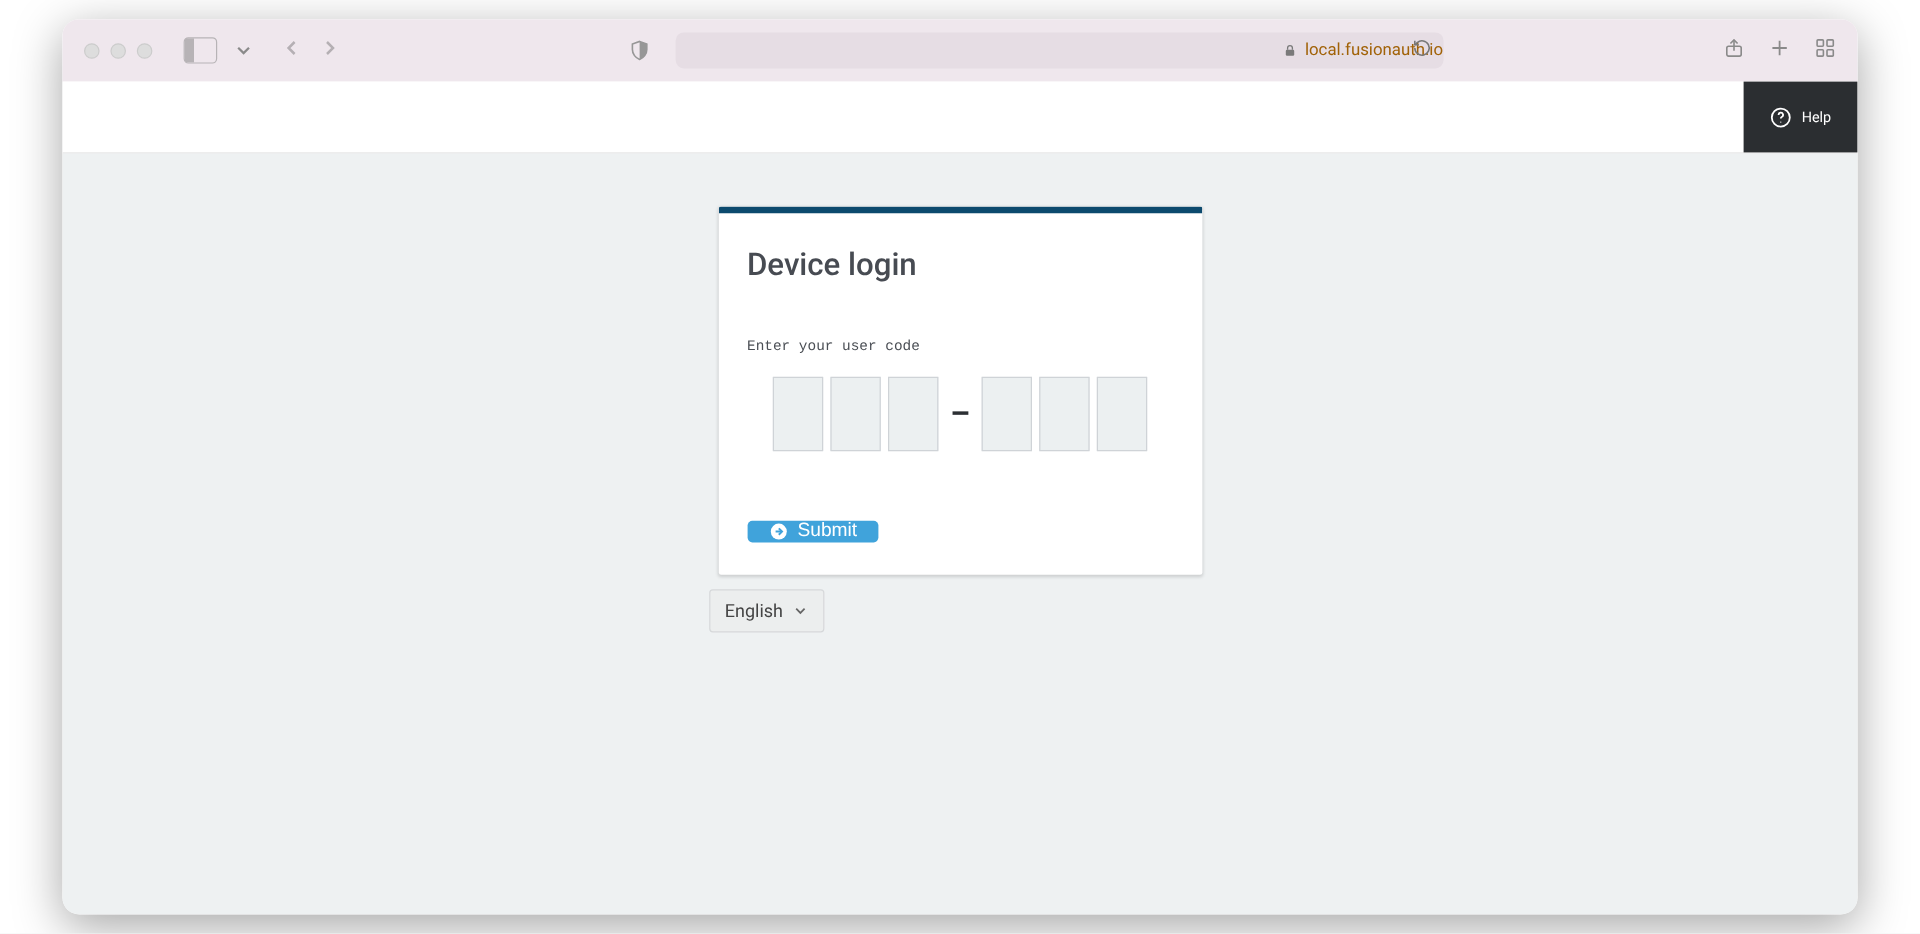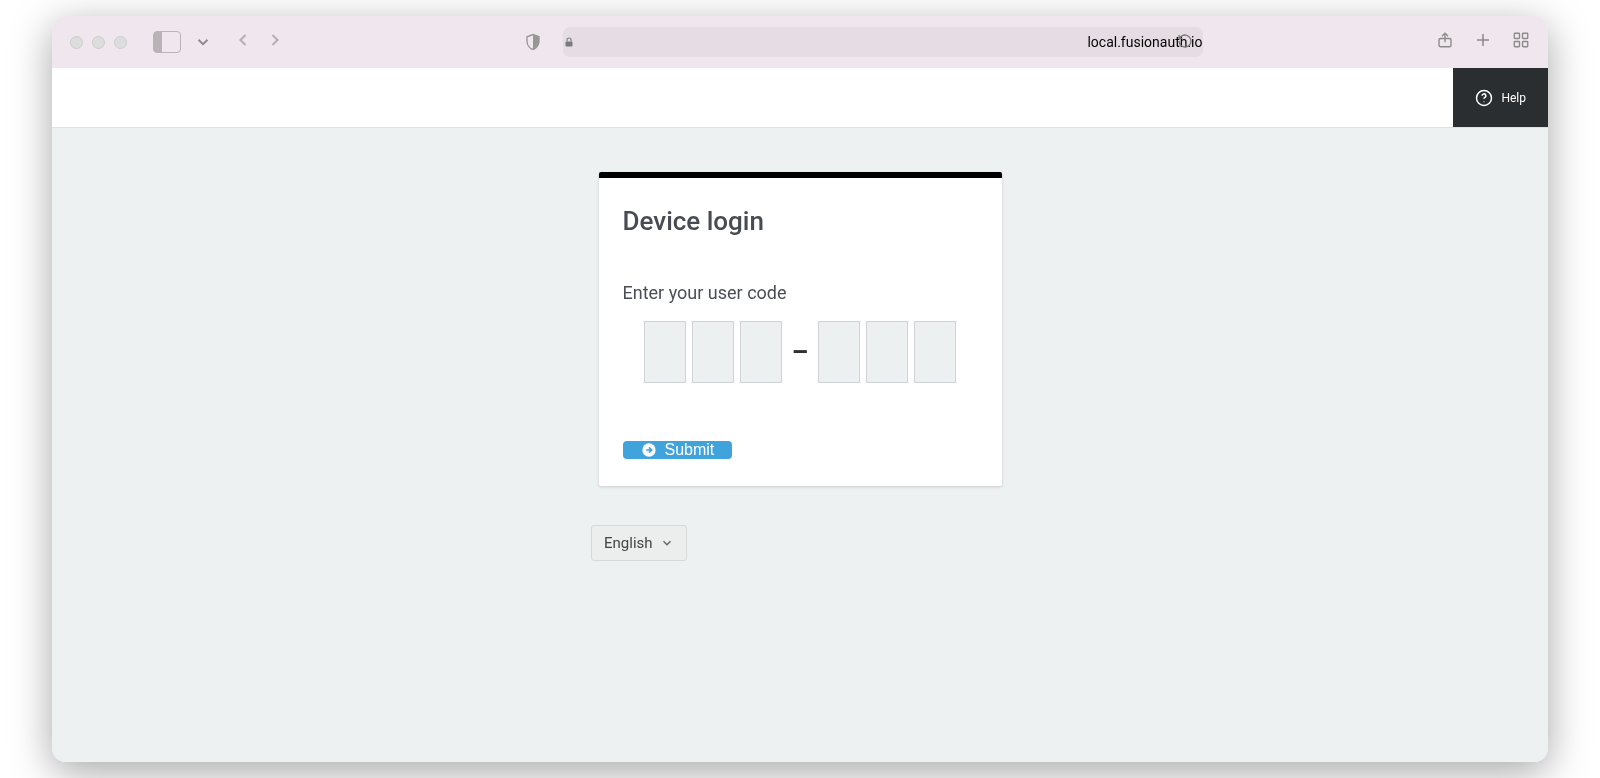--- a/index.html
+++ b/index.html
@@ -80,23 +80,23 @@
       margin-left: auto;
       margin-right: 8px;
     }
     .address-bar {
       flex: 0 0 640px;
       height: 30px;
       background: #e6dde4;
       border-radius: 7px;
       display: flex;
       align-items: center;
-      justify-content: space-between;
+      justify-content: flex-end;
       gap: 6px;
-      color: #000000;
+      color: #a16207;
       font-size: 14px;
       position: relative;
     }
     .address-refresh {
       position: absolute;
       right: 10px;
       color: #777;
     }
     .chrome-right {
       margin-left: auto;
@@ -134,35 +134,36 @@
       height: calc(100% - 52px - 60px);
       padding-top: 44px;
       display: flex;
       flex-direction: column;
       align-items: center;
     }
 
     .card {
       width: 403px;
       background: #fff;
-      border-top: 6px solid #000000;
+      border-top: 6px solid #0c4a6e;
       border-radius: 2px;
       box-shadow: 0 1px 3px rgba(0,0,0,0.15);
       padding: 28px 24px 24px 24px;
     }
     .card-title {
       font-size: 26px;
       color: #474b52;
       font-weight: 500;
       margin-bottom: 46px;
     }
     .card-label {
-      font-size: 18px;
+      font-size: 12px;
       color: #4b4f55;
       margin-bottom: 18px;
+      font-family: Liberation Mono, monospace;
     }
     .code-inputs {
       display: flex;
       align-items: center;
       justify-content: center;
       gap: 6px;
       margin-bottom: 58px;
     }
     .code-box {
       width: 42px;
@@ -190,21 +191,21 @@
       align-items: center;
       gap: 8px;
       cursor: pointer;
     }
     .submit-btn svg {
       width: 16px;
       height: 16px;
     }
 
     .lang-select {
-      margin-top: 39px;
+      margin-top: 12px;
       width: 124px;
       align-self: flex-start;
       margin-left: calc(50% - 237px);
       position: relative;
       padding-left: 28px;
     }
     .lang-select-inner {
       background: #eceeee;
       border: 1px solid #d6d8da;
       border-radius: 3px;

